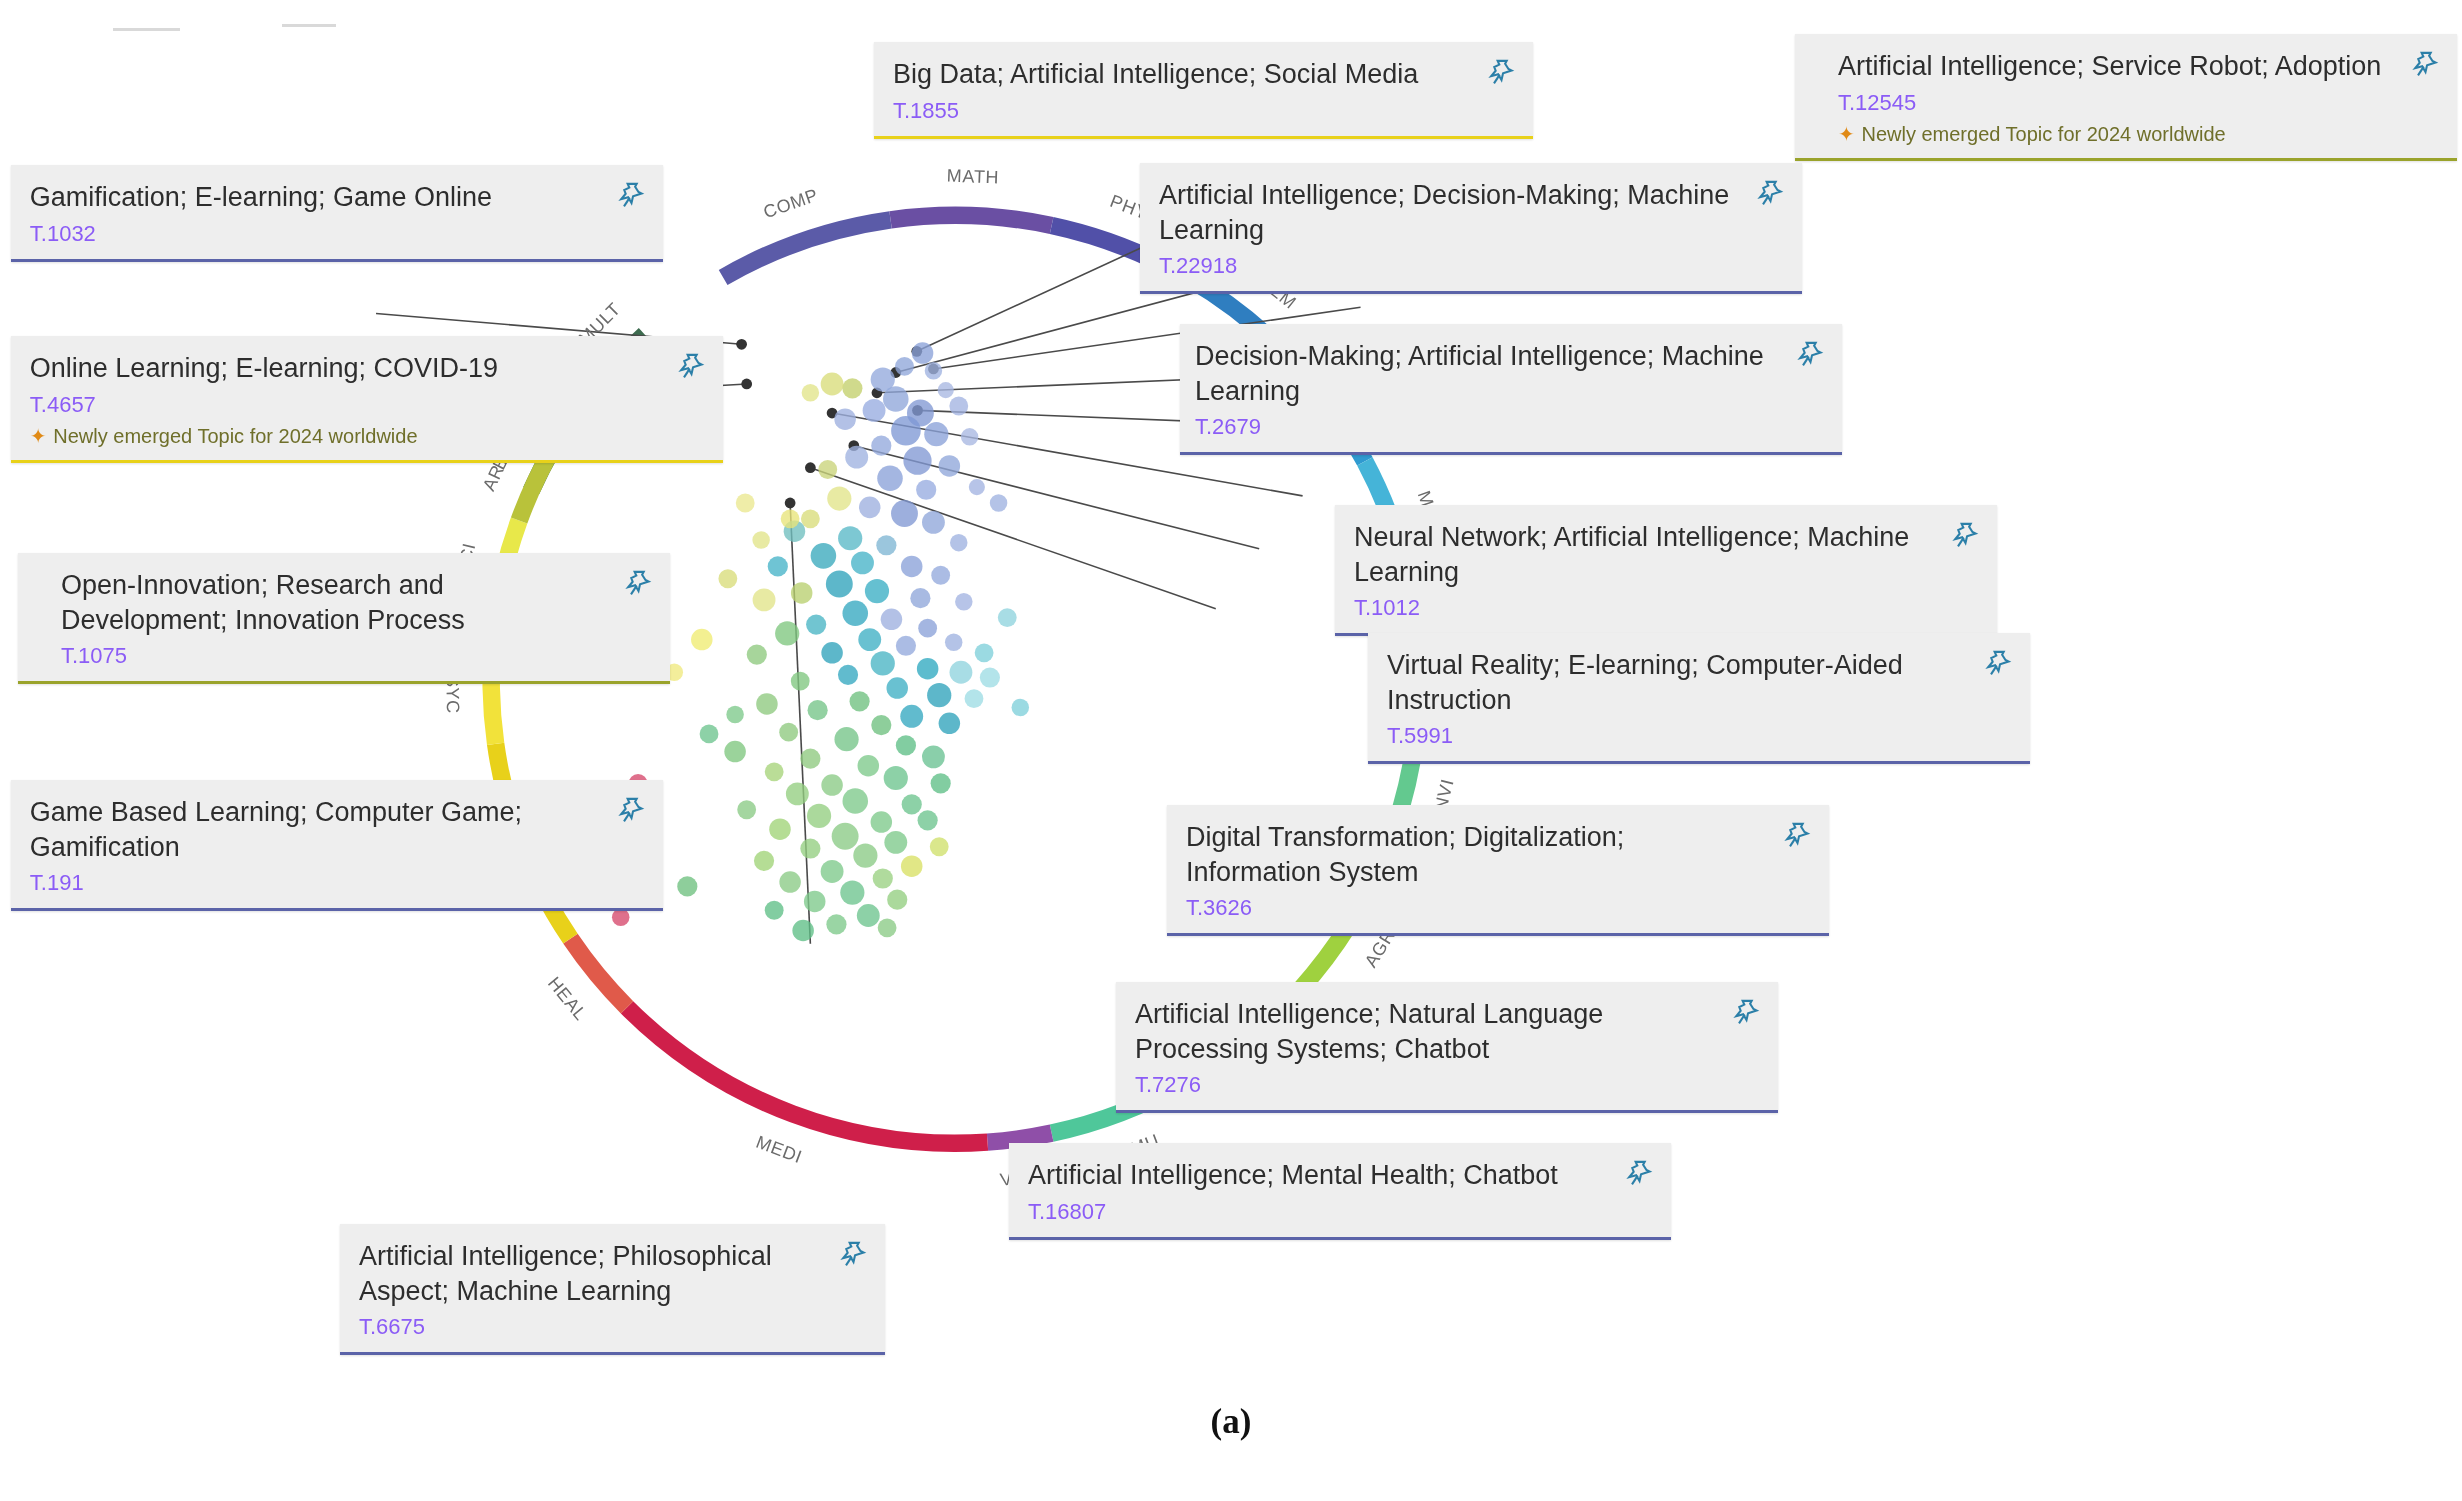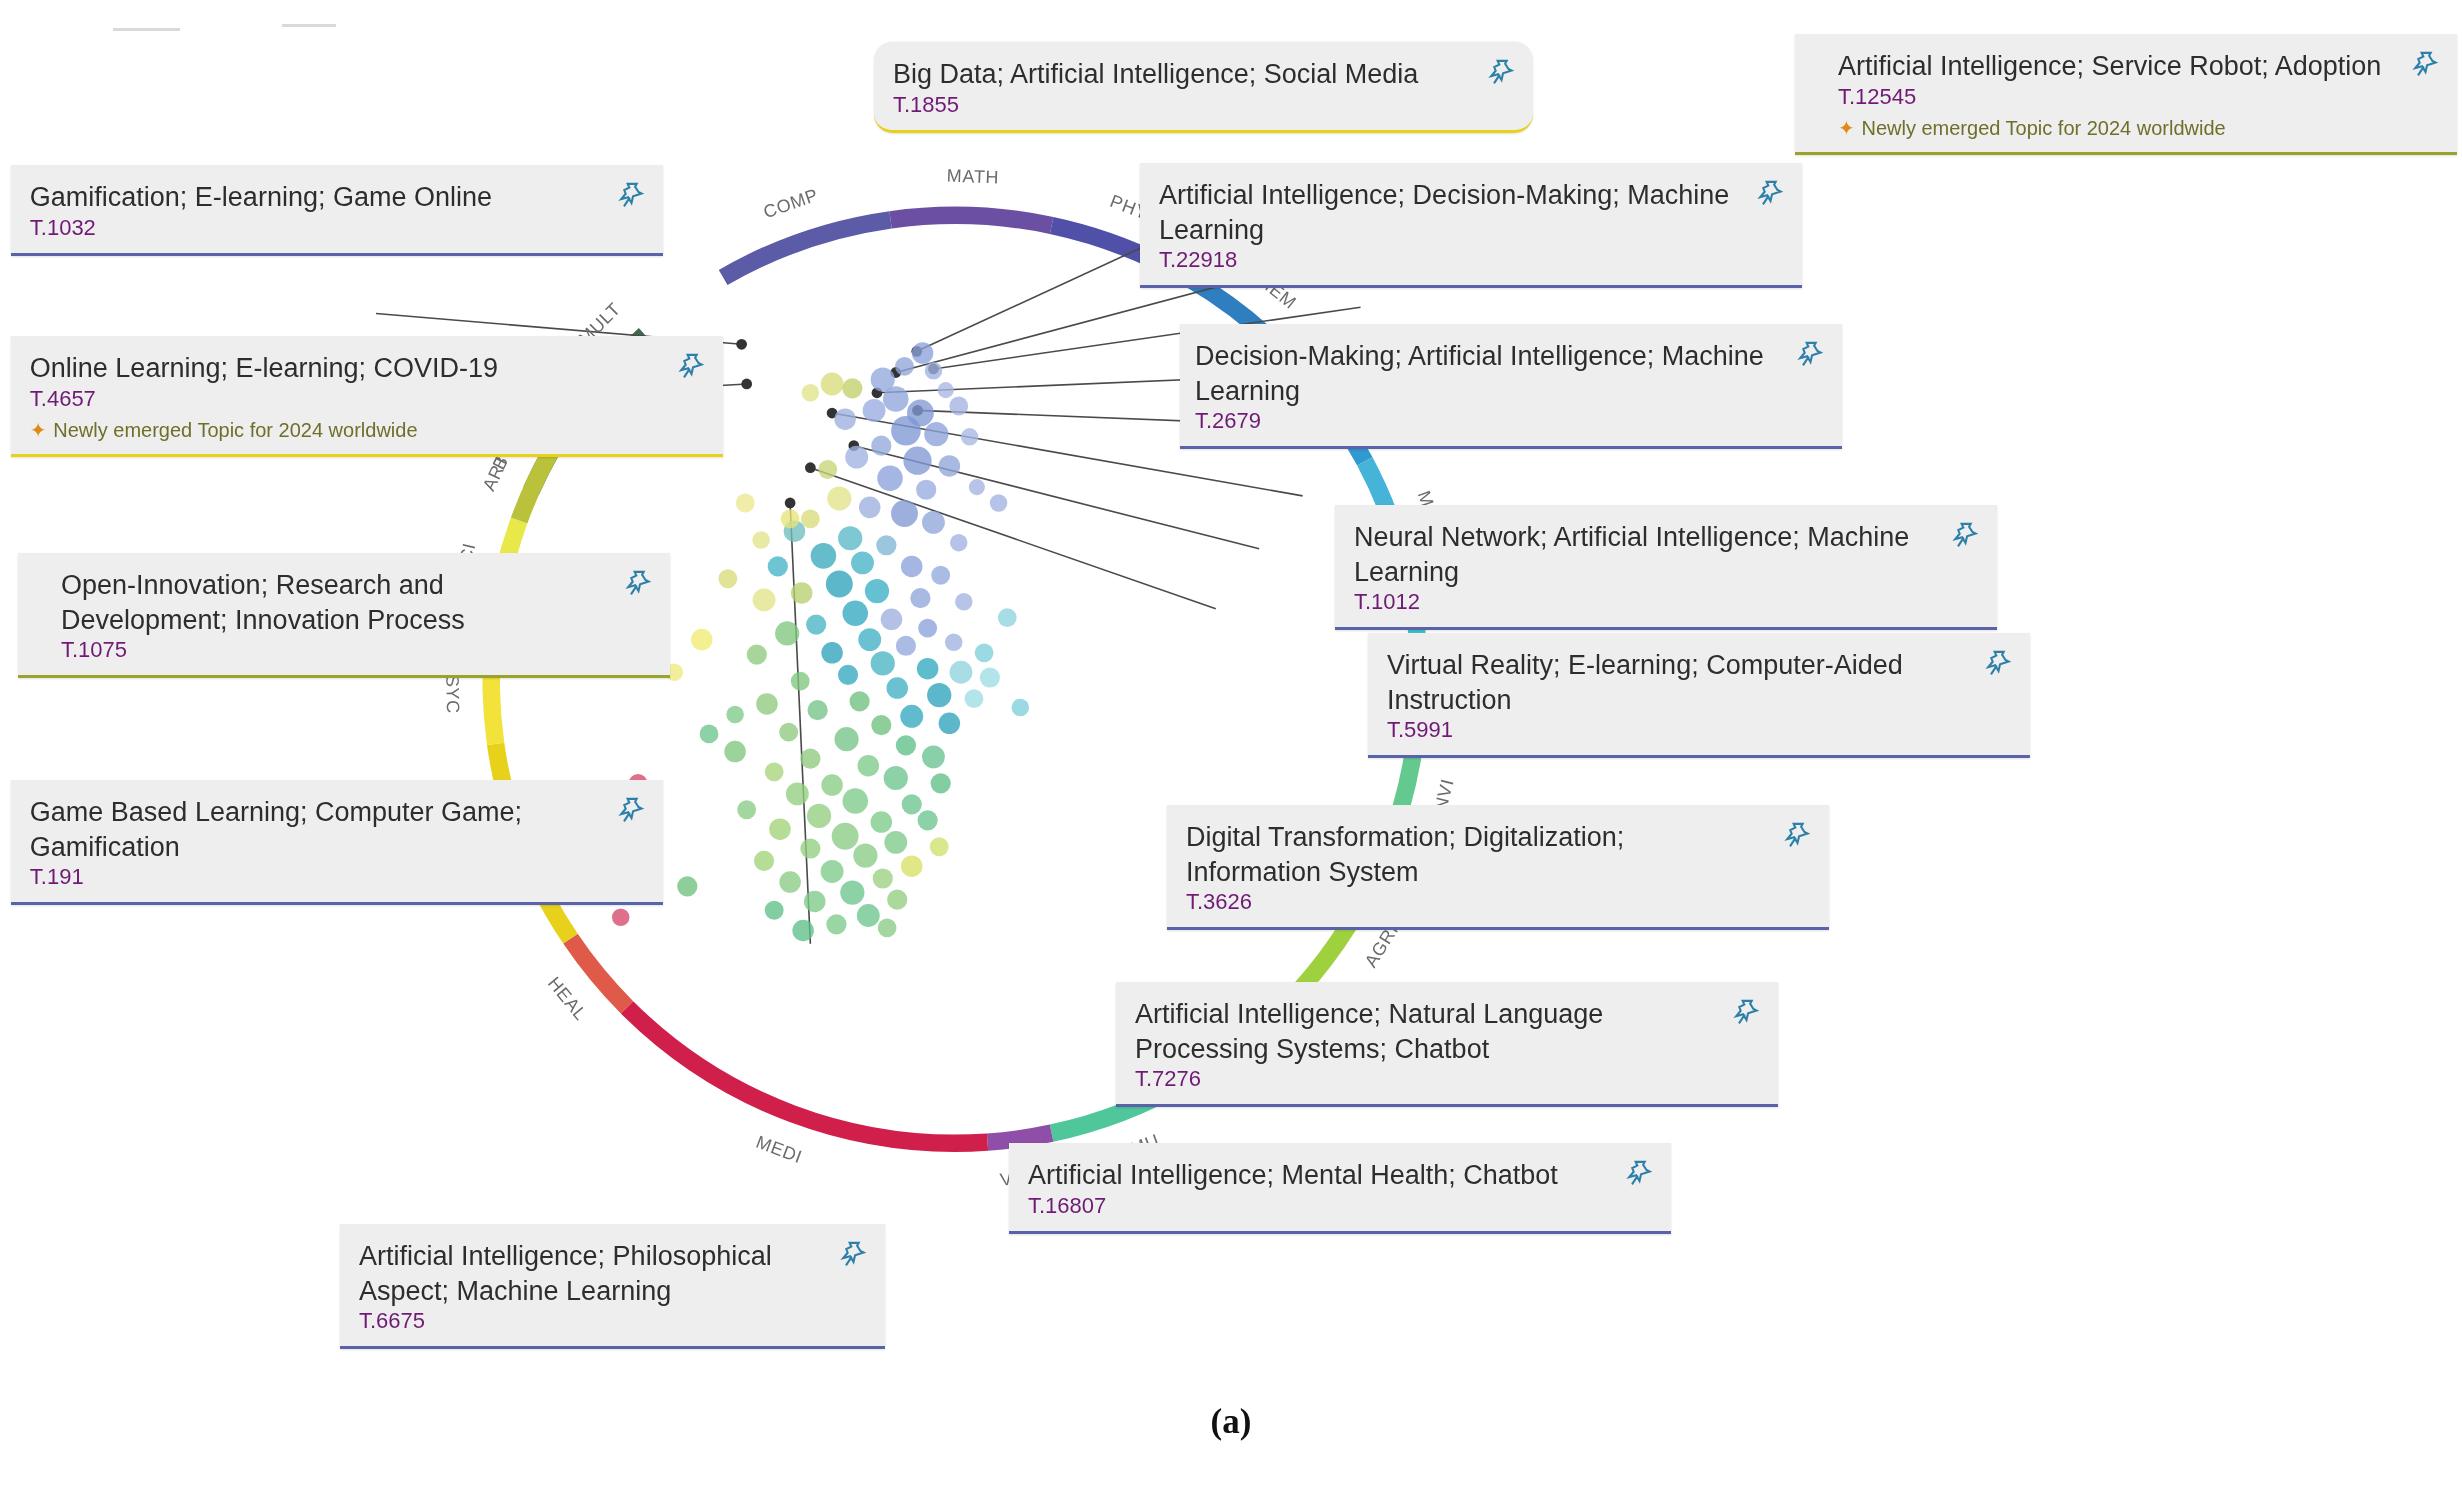--- a/index.html
+++ b/index.html
@@ -57,22 +57,22 @@
   .card.yellow { border-bottom-color: #e8d11a; }
   .card-title {
     font-size: 27px;
     line-height: 1.28;
     color: #2d2d2d;
     font-family: "Liberation Sans", sans-serif;
     padding-right: 47px;
   }
   .card-id {
     font-size: 22px;
-    color: #701a75;
-    margin-top: 0;
+    color: #8b5cf6;
+    margin-top: 6px;
   }
   .card-note {
     font-size: 20px;
     color: #6f6f2a;
     margin-top: 6.7px;
     display: flex;
     align-items: center;
     gap: 6.7px;
   }
   .card-note .star {
@@ -367,21 +367,21 @@
     <div class="card-title">Artificial Intelligence; Philosophical Aspect; Machine Learning</div>
     <div class="card-id">T.6675</div>
     <span class="pin">
       <svg viewBox="0 0 24 24" width="31" height="31" fill="none" stroke="#2b7fa8" stroke-width="1.6">
         <path d="M9 3h7l-1.2 2.2 2.6 4.1 2.4 1.2-6.6 2.1-1.2 5.2-2.6-4.4-5.4 1.5 3.5-4.3-1.1-2.8 3.9-1.9z"></path>
         <path d="M10.6 13.6 6.2 20.4"></path>
       </svg>
     </span>
   </div>
 
-  <div class="card yellow" style="left:874px;top:42px;width:659px;border-radius:19px;">
+  <div class="card yellow" style="left:874px;top:42px;width:659px;">
     <div class="card-title">Big Data; Artificial Intelligence; Social Media</div>
     <div class="card-id">T.1855</div>
     <span class="pin">
       <svg viewBox="0 0 24 24" width="31" height="31" fill="none" stroke="#2b7fa8" stroke-width="1.6">
         <path d="M9 3h7l-1.2 2.2 2.6 4.1 2.4 1.2-6.6 2.1-1.2 5.2-2.6-4.4-5.4 1.5 3.5-4.3-1.1-2.8 3.9-1.9z"></path>
         <path d="M10.6 13.6 6.2 20.4"></path>
       </svg>
     </span>
   </div>
 

